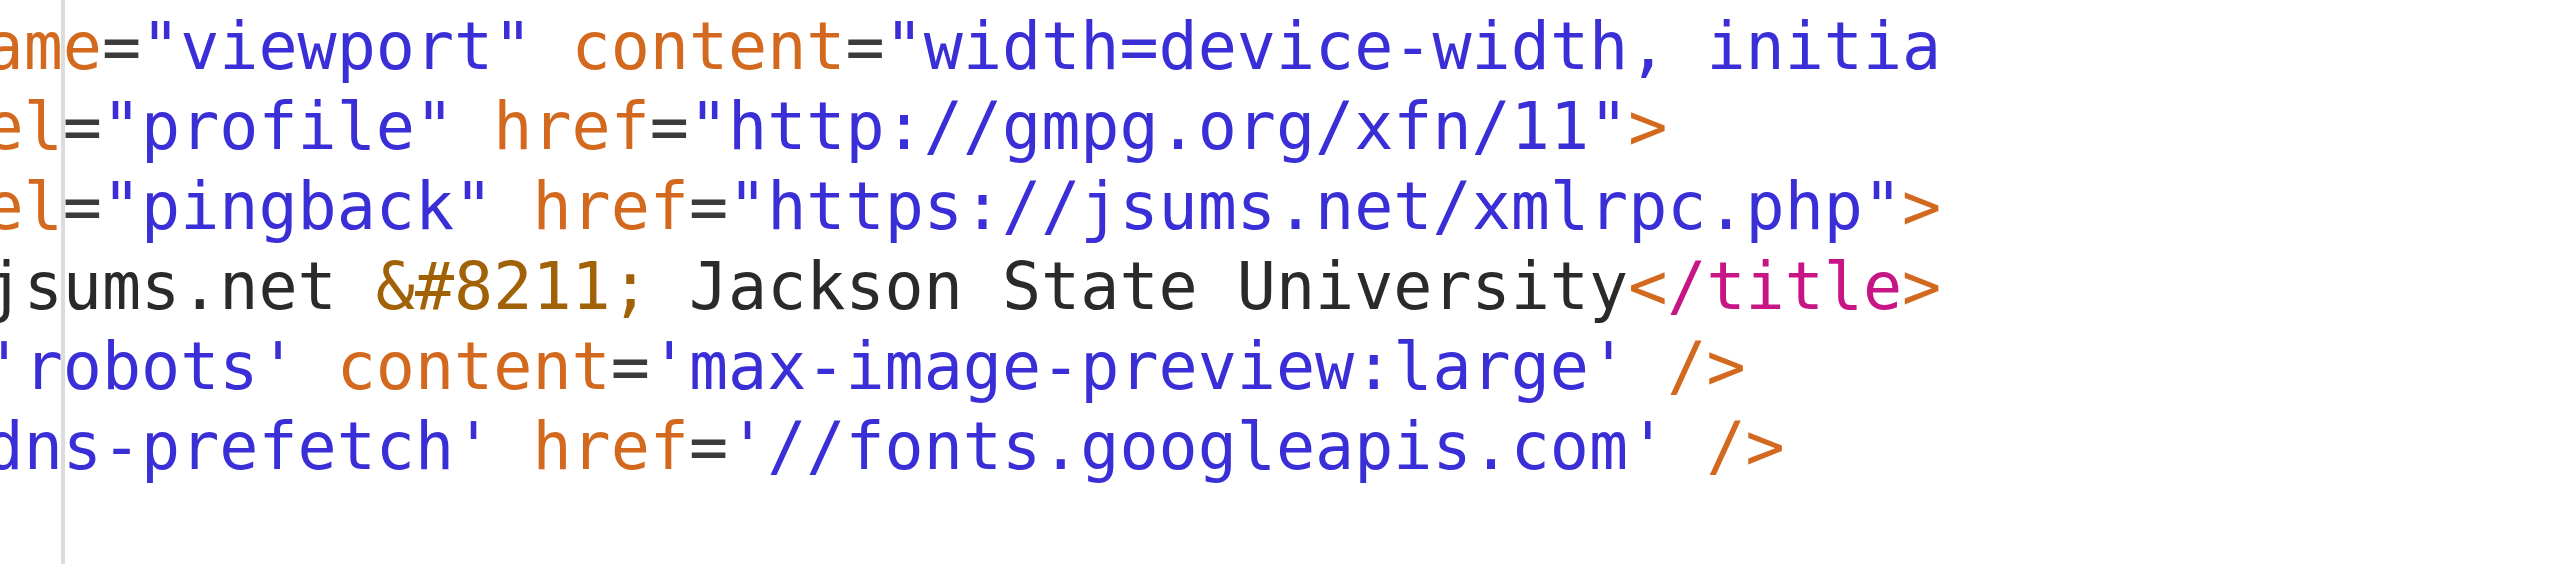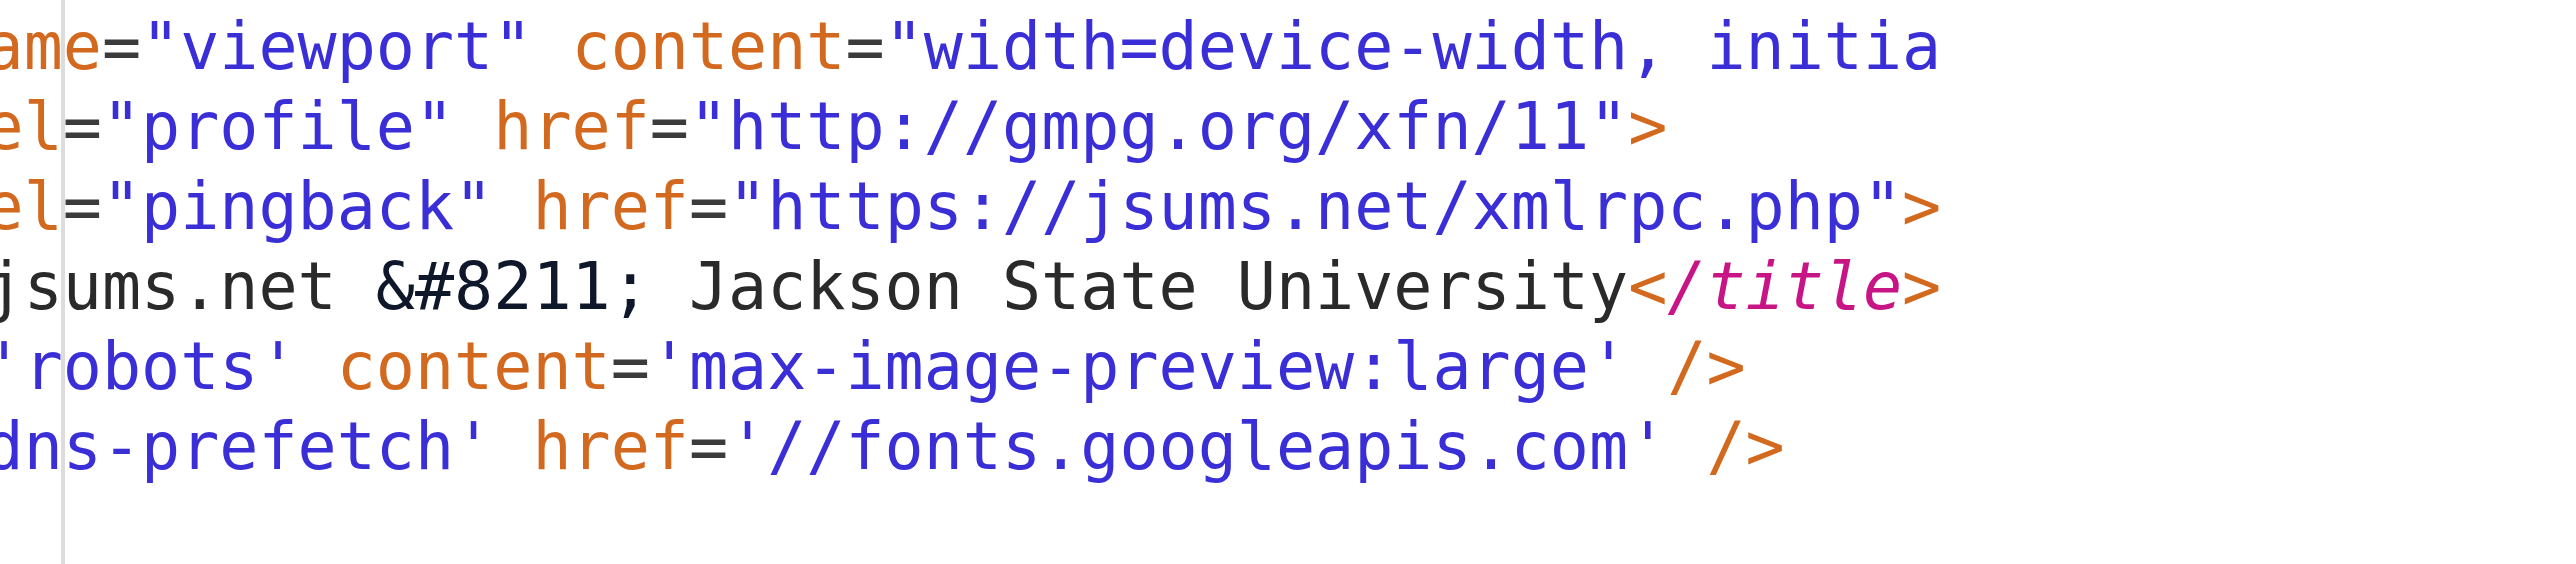--- a/index.html
+++ b/index.html
@@ -53,22 +53,22 @@
     height: 80px;
     white-space: pre;
   }
 
   
   .tok-attr      { color: #d2691e; }  
   .tok-string    { color: #3a2fd6; }
   .tok-op        { color: #3b3b3b; }  
   .tok-punct     { color: #d2691e; }  
   .tok-text      { color: #2a2a2a; }  
-  .tok-entity    { color: #0f172a; text-align: center; }  
-  .tok-tag       { color: #c71585; font-style: italic; }  
+  .tok-entity    { color: #a16207; text-align: center; }  
+  .tok-tag       { color: #c71585; }  
 </style>
 </head>
 <body>
 
 <div id="code-viewport">
 
   <div id="indent-guide"></div>
 
   <div id="code-lines"><div class="code-line"><span class="tok-attr">harset</span><span class="tok-op">=</span><span class="tok-string">"UTF-8"</span><span class="tok-punct">&gt;</span></div><div class="code-line"><span class="tok-attr">ame</span><span class="tok-op">=</span><span class="tok-string">"viewport"</span><span class="tok-text"> </span><span class="tok-attr">content</span><span class="tok-op">=</span><span class="tok-string">"width=device-width, initia</span></div><div class="code-line"><span class="tok-attr">el</span><span class="tok-op">=</span><span class="tok-string">"profile"</span><span class="tok-text"> </span><span class="tok-attr">href</span><span class="tok-op">=</span><span class="tok-string">"http://gmpg.org/xfn/11"</span><span class="tok-punct">&gt;</span></div><div class="code-line"><span class="tok-attr">el</span><span class="tok-op">=</span><span class="tok-string">"pingback"</span><span class="tok-text"> </span><span class="tok-attr">href</span><span class="tok-op">=</span><span class="tok-string">"https://jsums.net/xmlrpc.php"</span><span class="tok-punct">&gt;</span></div><div class="code-line"><span class="tok-text">jsums.net </span><span class="tok-entity">&amp;#8211;</span><span class="tok-text"> Jackson State University</span><span class="tok-punct">&lt;</span><span class="tok-tag">/title</span><span class="tok-punct">&gt;</span></div><div class="code-line"><span class="tok-string">'robots'</span><span class="tok-text"> </span><span class="tok-attr">content</span><span class="tok-op">=</span><span class="tok-string">'max-image-preview:large'</span><span class="tok-text"> </span><span class="tok-punct">/&gt;</span></div><div class="code-line"><span class="tok-string">dns-prefetch'</span><span class="tok-text"> </span><span class="tok-attr">href</span><span class="tok-op">=</span><span class="tok-string">'//fonts.googleapis.com'</span><span class="tok-text"> </span><span class="tok-punct">/&gt;</span></div></div>
 

